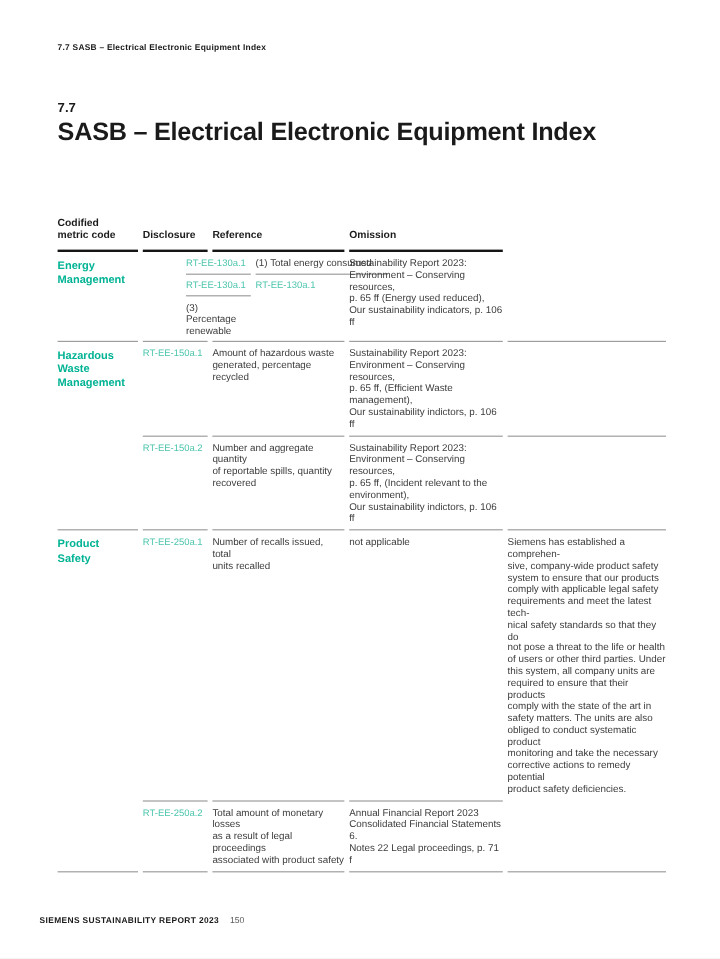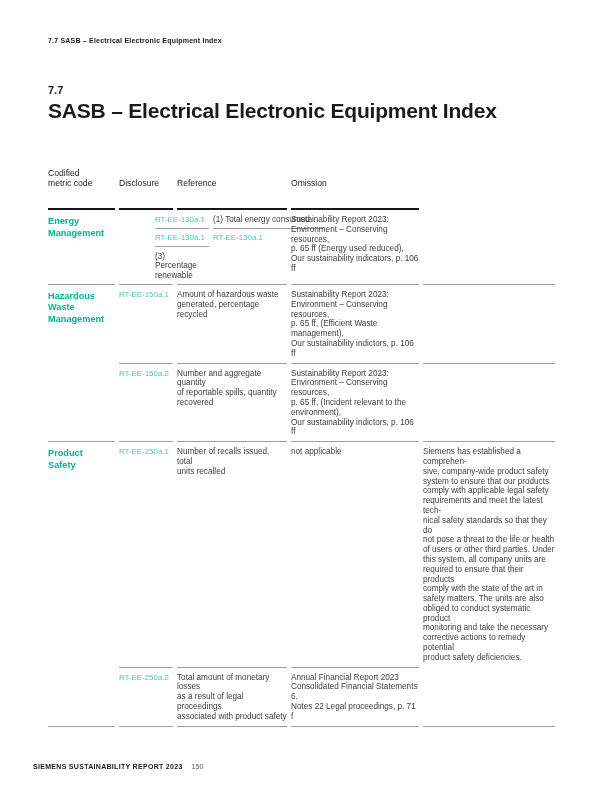--- a/index.html
+++ b/index.html
@@ -47,27 +47,27 @@
   }
   .cell {
     font-size: 8.2px;
     line-height: 9.8px;
     white-space: pre-line;
     padding: 5px 0 4px 0;
   }
   .head-cell {
     font-size: 8.6px;
     line-height: 10px;
-    font-weight: normal;
+    font-weight: bold;
     color: #1a1a1a;
     white-space: pre-line;
     display: flex;
     align-items: flex-end;
     height: 29px;
-    padding-bottom: 20px;
+    padding-bottom: 8px;
     border-bottom: 2px solid #151515;
   }
   .topic-cell {
     font-weight: bold;
     font-size: 9.2px;
     line-height: 11.5px;
     padding-top: 6px;
   }
   .code-cell { font-size: 7.9px; }
   .bt { border-top: 1px solid #9e9e9e; }

